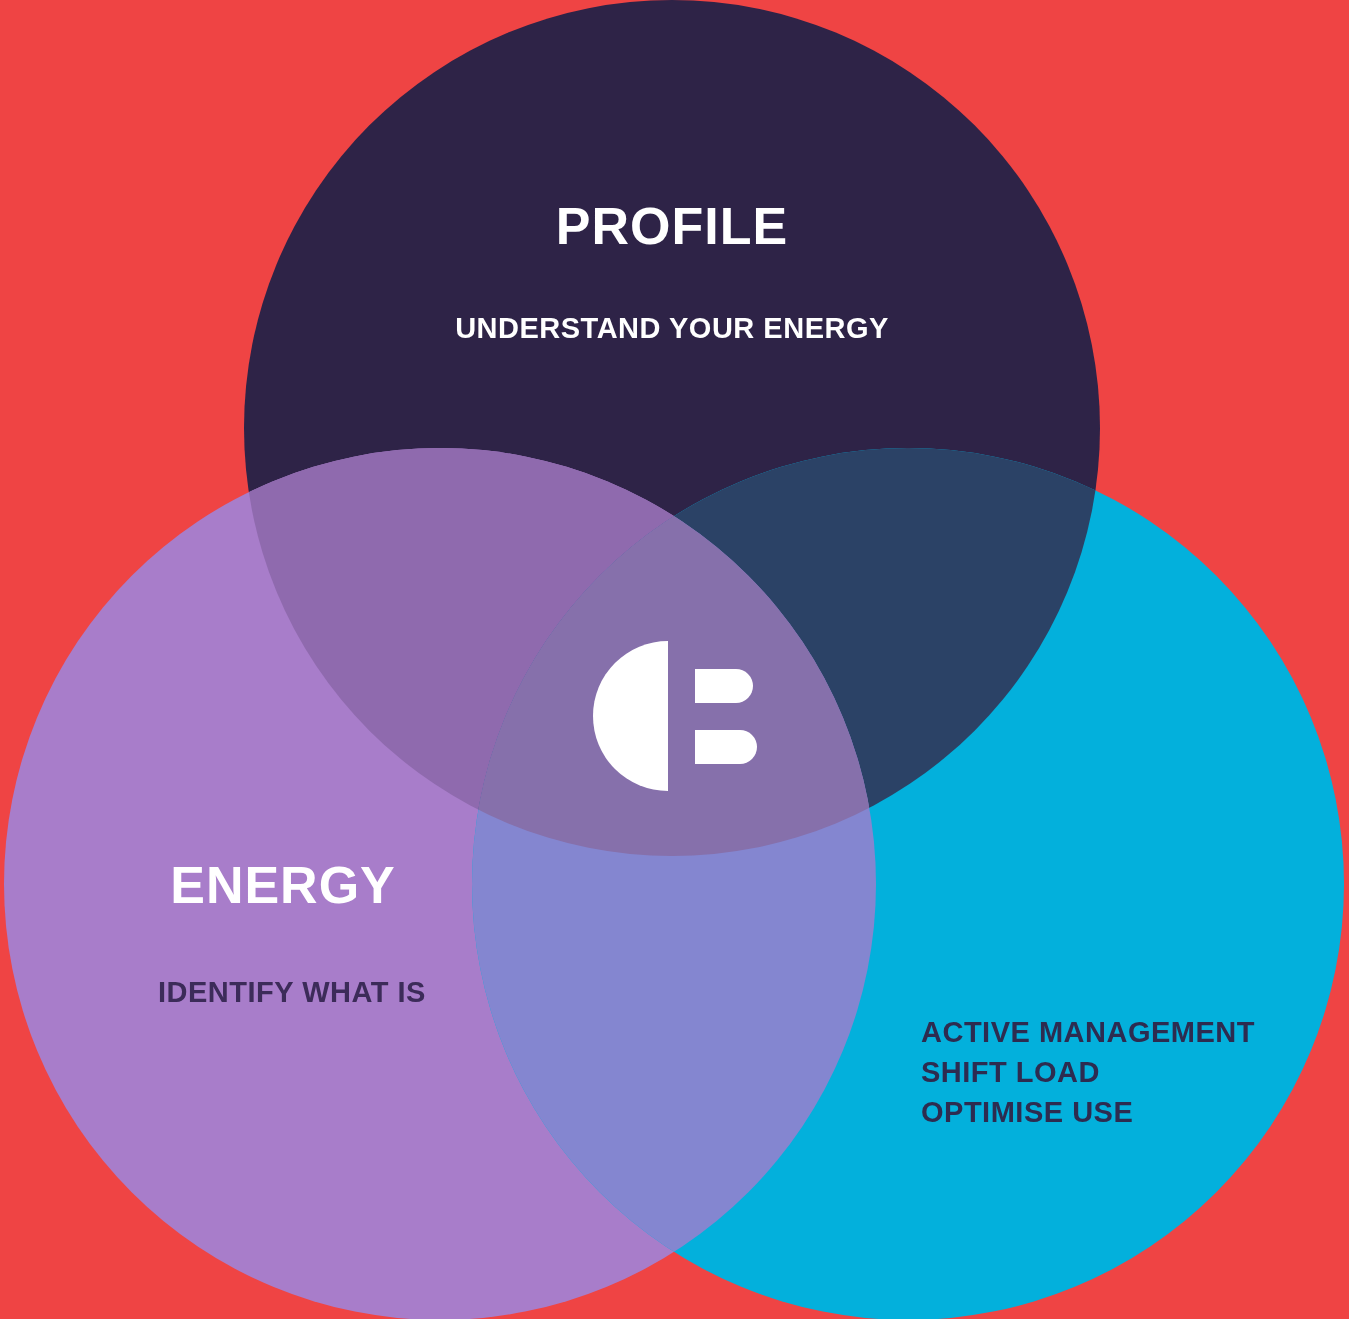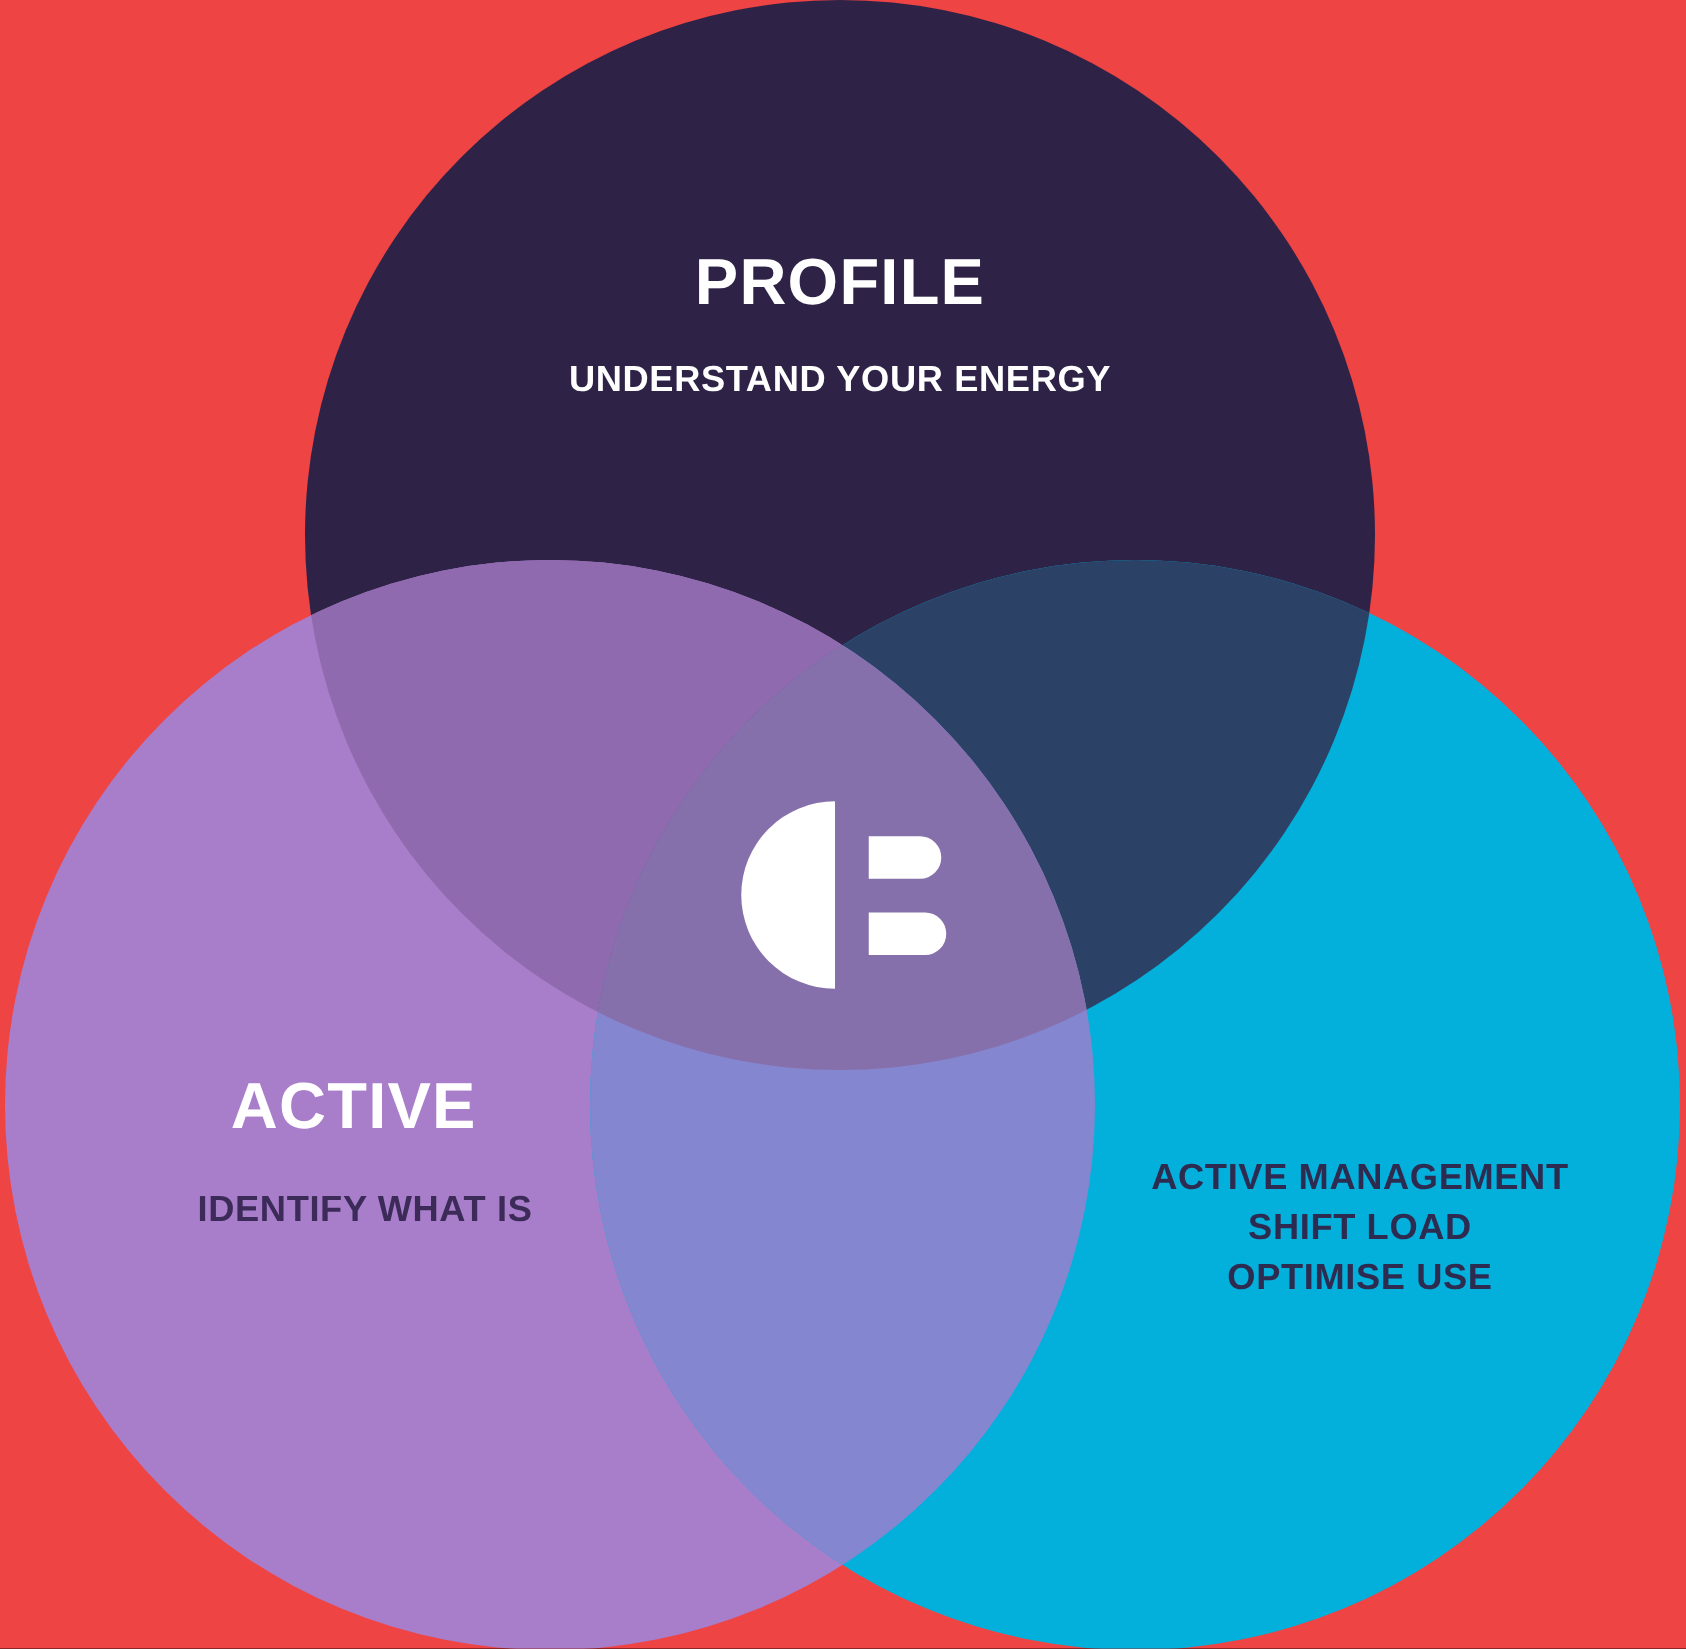--- a/index.html
+++ b/index.html
@@ -35,20 +35,21 @@
     font-size: 52px;
     font-weight: bold;
     letter-spacing: 1px;
     color: #ffffff;
     line-height: 1.1;
   }
   .circle-desc {
     font-size: 29px;
     font-weight: bold;
     letter-spacing: 0.5px;
+    margin-top: 24px;
   }
   .desc-line {
     display: block;
   }
   #profile-desc  { line-height: 35px; color: #ffffff; }
   #monitor-desc  { line-height: 40px; color: #3c2b59; }
   #control-desc  { line-height: 40px; color: #2d2c50; }
 </style>
 </head>
 <body>
@@ -84,24 +85,24 @@
       <path d="M695,669 H736 A17,17 0 0 1 736,703 H695 Z" fill="#ffffff"></path>
       <path d="M695,730 H740 A17,17 0 0 1 740,764 H695 Z" fill="#ffffff"></path>
     </g>
   </svg>
 
   <div class="text-block centered circle-title" style="left:672px; top:198px;">PROFILE</div>
   <div id="profile-desc" class="text-block centered circle-desc" style="left:672px; top:287px;">
     <span class="desc-line">UNDERSTAND YOUR ENERGY</span>
   </div>
 
-  <div class="text-block centered circle-title" style="left:283px; top:857px;">ACTIVE</div>
+  <div class="text-block centered circle-title" style="left:283px; top:857px;">ENERGY</div>
   <div id="monitor-desc" class="text-block centered circle-desc" style="left:292px; top:948px;">
     <span class="desc-line">IDENTIFY WHAT IS</span>
   </div>
 
-  <div id="control-desc" class="text-block left-aligned circle-desc" style="left:921px; top:922px;text-align:center;">
+  <div id="control-desc" class="text-block left-aligned circle-desc" style="left:921px; top:988px;">
     <span class="desc-line">ACTIVE MANAGEMENT</span>
     <span class="desc-line">SHIFT LOAD</span>
     <span class="desc-line">OPTIMISE USE</span>
   </div>
 
 </div>
 
 </body></html>

